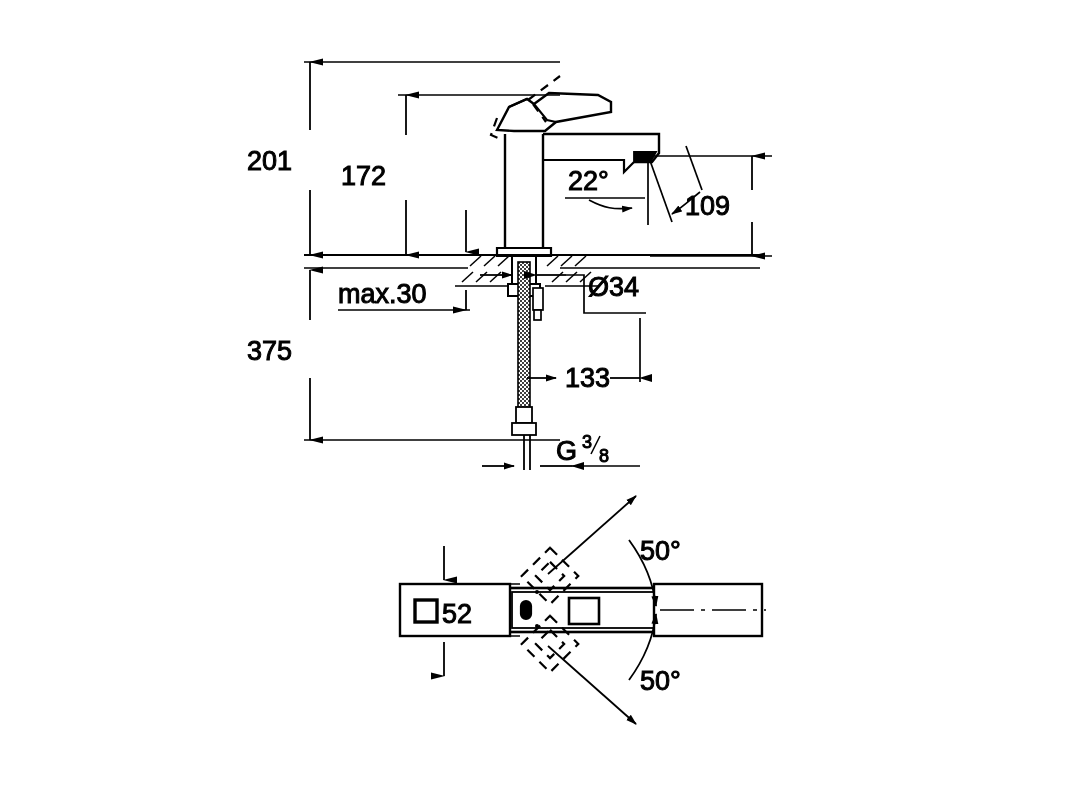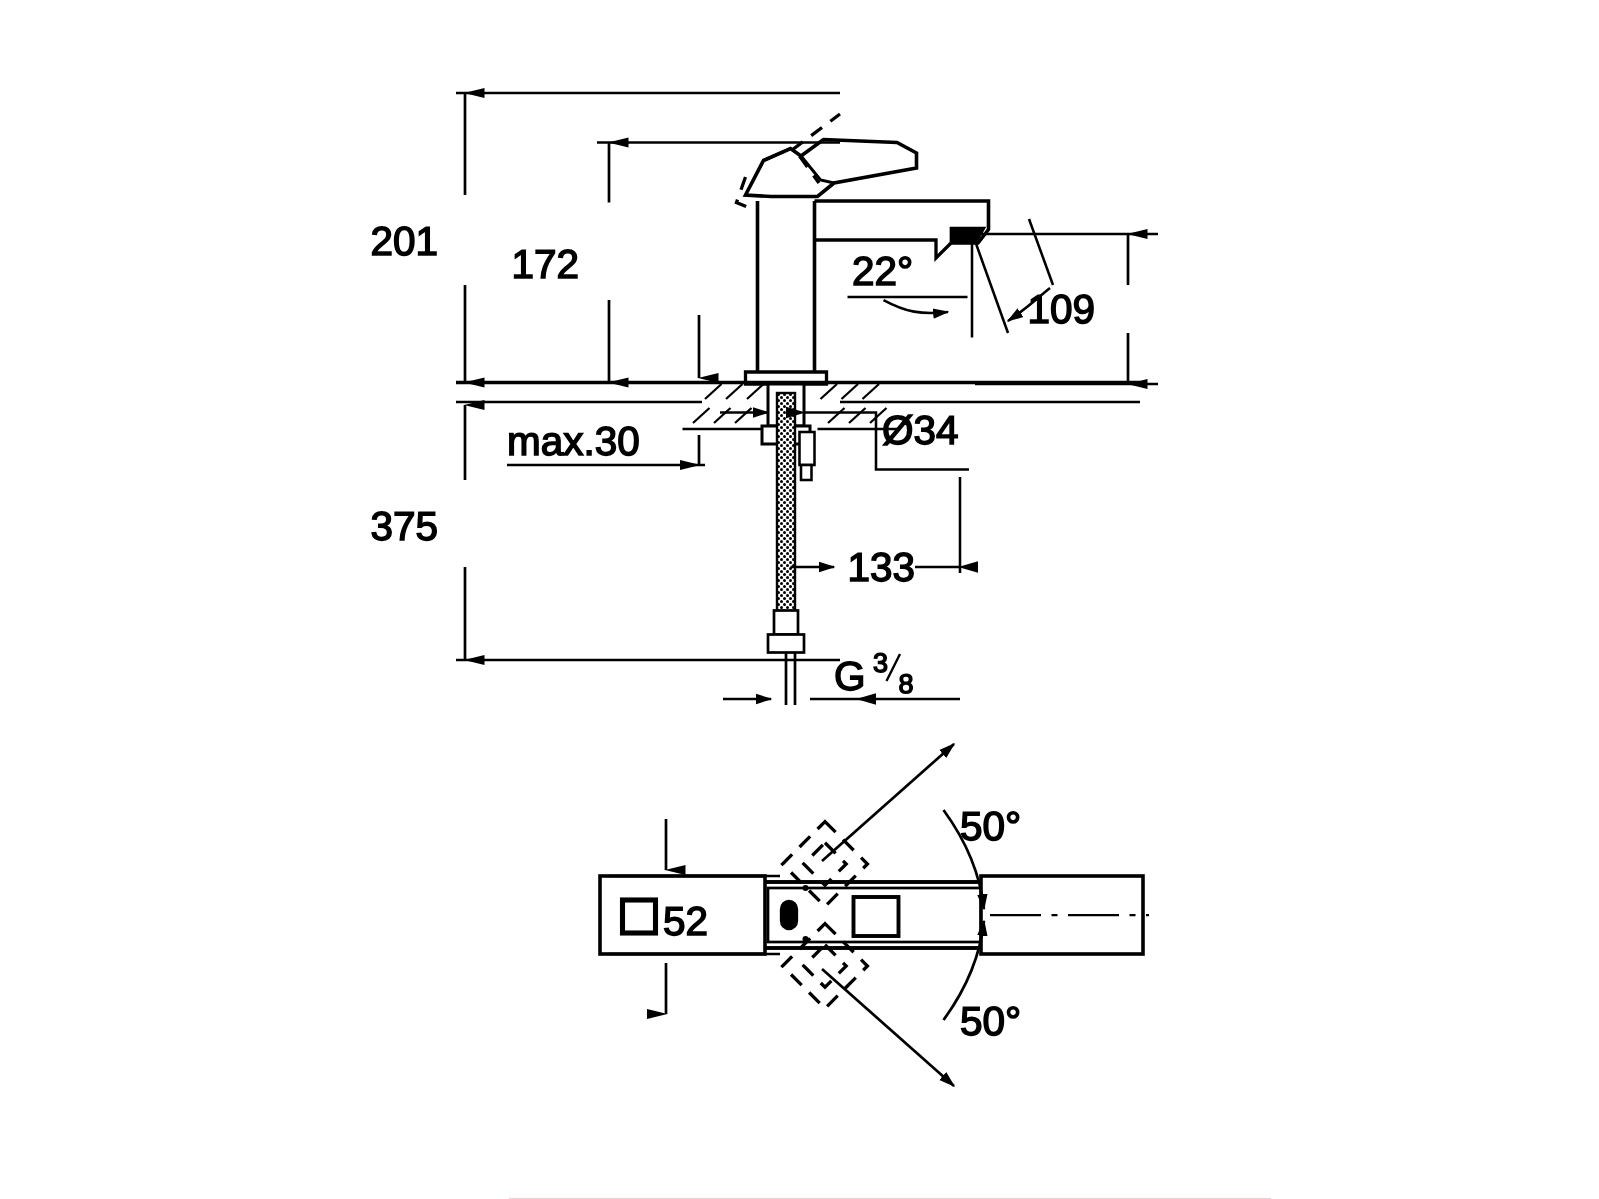--- a/index.html
+++ b/index.html
@@ -12,21 +12,21 @@
     width: 1066px;
     height: 799px;
     font-family: "Liberation Sans", sans-serif;
     overflow: hidden;
     position: relative;
   }
   #drawing-root {
     position: relative;
     width: 1066px;
     height: 799px;
-    background: #7f1d1d;
+    background: #0c4a6e;
     text-decoration: underline;
   }
   svg.drawing {
     display: block;
     width: 1066px;
     height: 799px;
     background: #ffffff;
   }
   .dim-text {
     font-family: "Liberation Sans", sans-serif;

